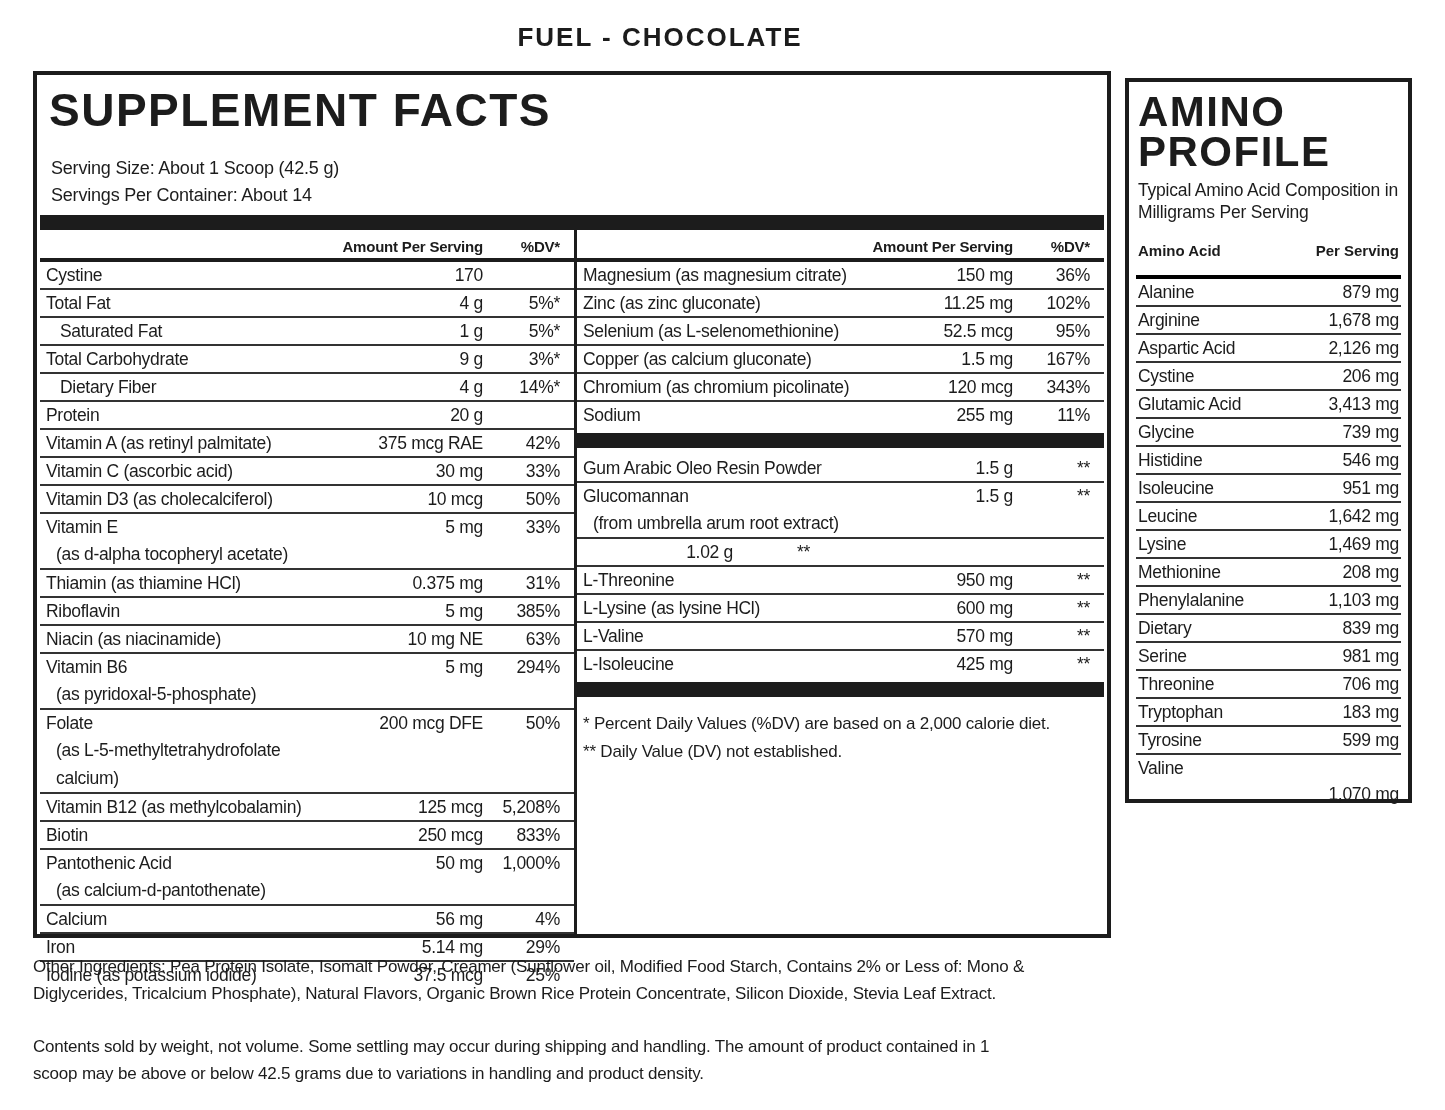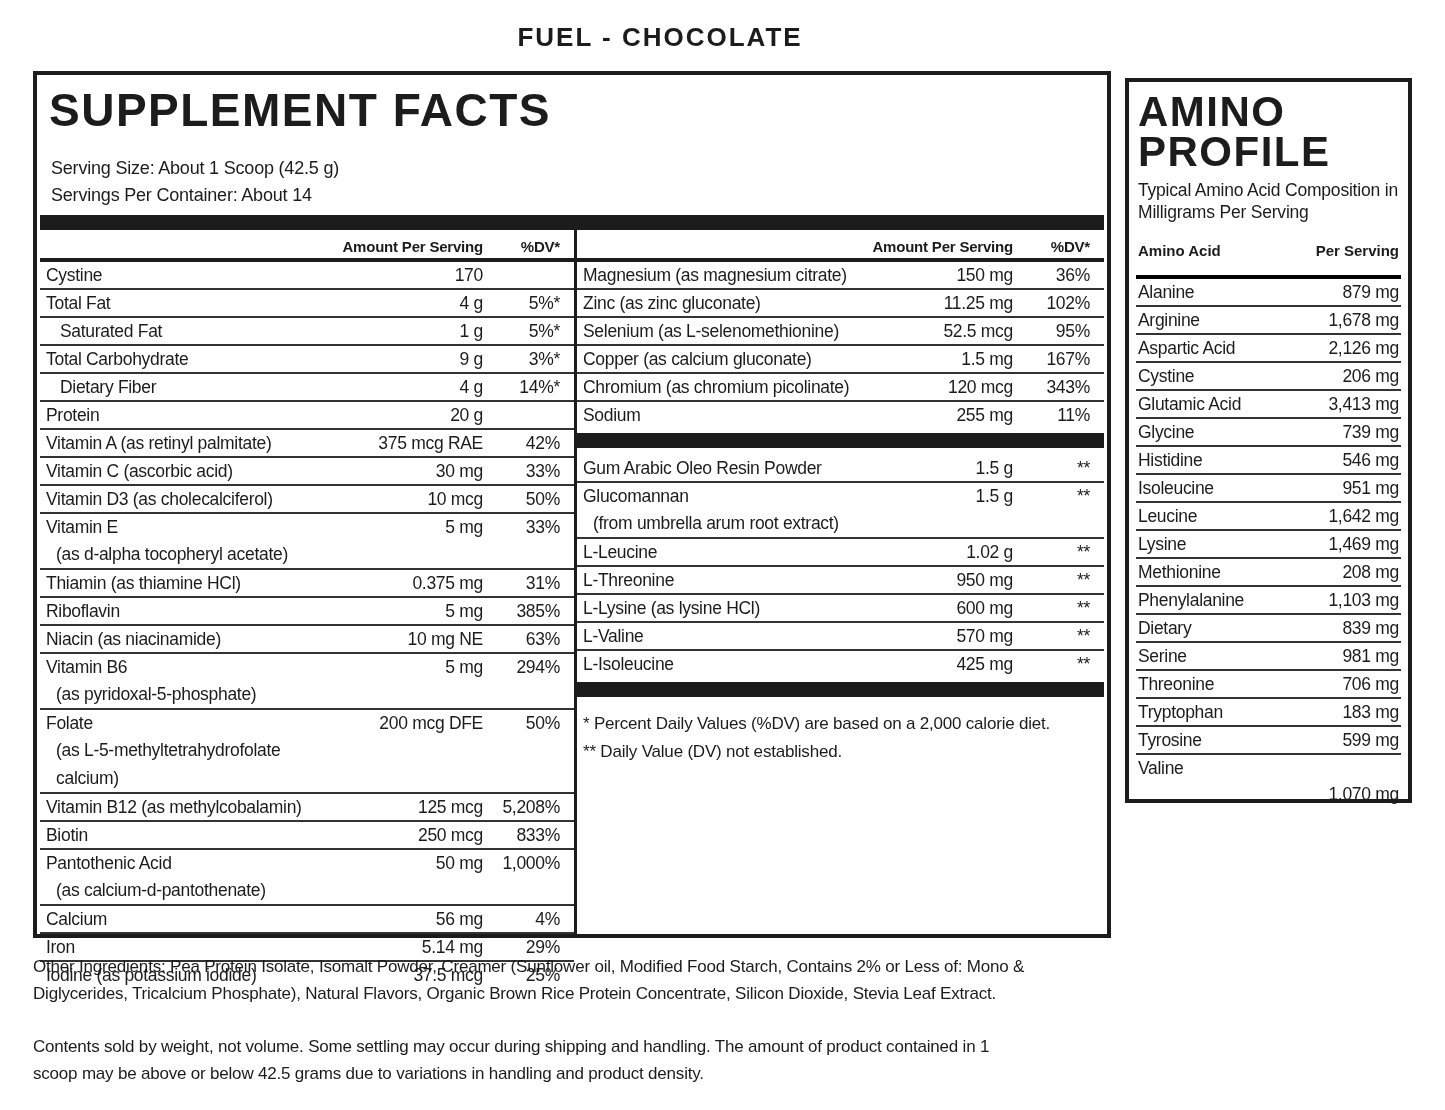--- a/index.html
+++ b/index.html
@@ -255,21 +255,20 @@
             <span class="c-name"><span class="">Gum Arabic Oleo Resin Powder</span></span>
             <span class="c-amt">1.5 g</span>
             <span class="c-dv">**</span>
           </div>
           <div class="sf-row">
             <span class="c-name"><span class="">Glucomannan</span><span class="c-sub" style="display: block;">(from umbrella arum root extract)</span></span>
             <span class="c-amt">1.5 g</span>
             <span class="c-dv">**</span>
           </div>
           <div class="sf-row">
-            <span class="c-name"><span class="">L-Leucine</span></span>
             <span class="c-amt">1.02 g</span>
             <span class="c-dv">**</span>
           </div>
           <div class="sf-row">
             <span class="c-name"><span class="">L-Threonine</span></span>
             <span class="c-amt">950 mg</span>
             <span class="c-dv">**</span>
           </div>
           <div class="sf-row">
             <span class="c-name"><span class="">L-Lysine (as lysine HCl)</span></span>

